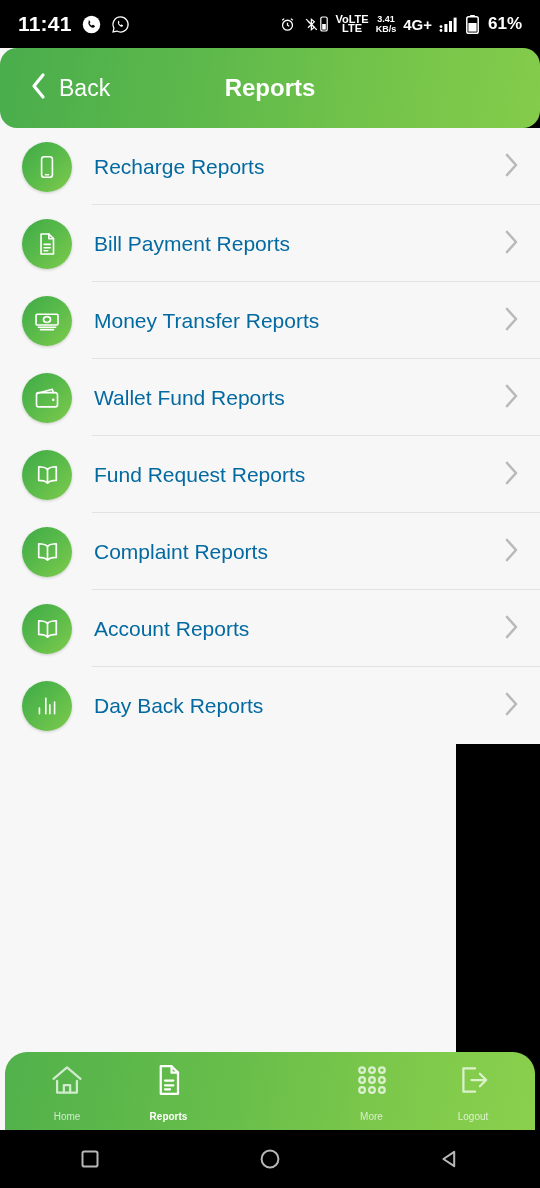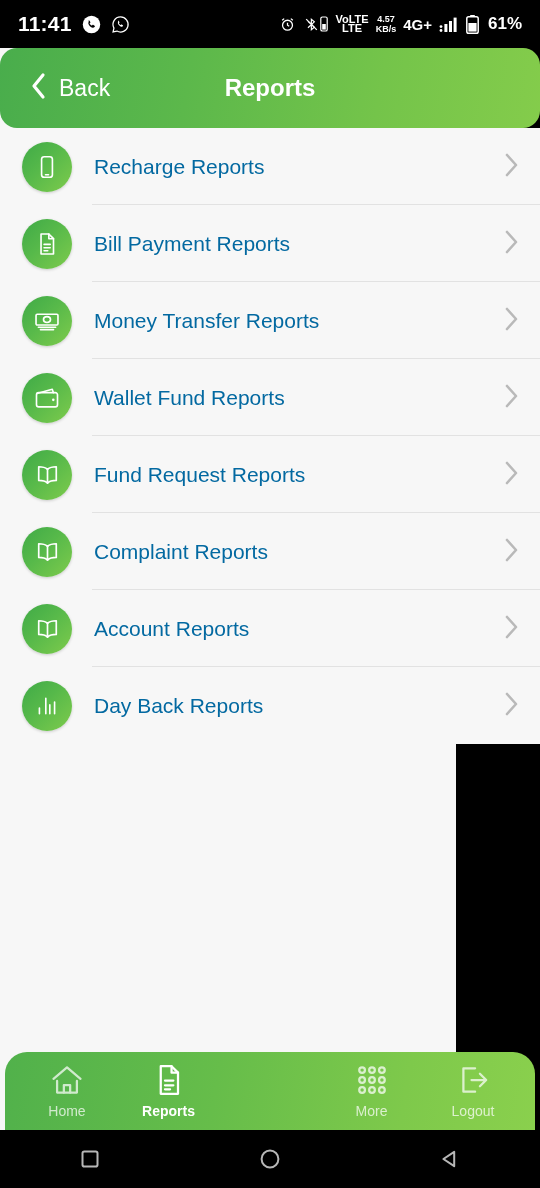--- a/index.html
+++ b/index.html
@@ -66,21 +66,21 @@
     position:absolute; left:5px; bottom:58px; width:530px; height:78px;
     background:linear-gradient(100deg,#51b14b 0%, #66bd4a 40%, #7ec94b 75%, #8ad04d 100%);
     border-radius:22px 22px 0 0;
     display:flex; align-items:flex-start; justify-content:space-between;
     padding:10px 16px 0 16px;
   }
   .nav-item {
     width:92px; display:flex; flex-direction:column; align-items:center;
     gap:5px; cursor:pointer;
   }
-  .nav-label { font-size:14px; color:rgba(255,255,255,.72); }
+  .nav-label { font-size:10px; color:rgba(255,255,255,.72);margin-top:8px; }
   .nav-item.active .nav-label { color:#fff; font-weight:bold; }
   .nav-item.dim svg { opacity:.72; }
   .nav-spacer { width:92px; }
 
   .upi-fab {
     position:absolute; left:225px; bottom:1188 - 0px; 
     width:92px; height:92px; border-radius:50%;
     background:#e3e3e3; border:1px solid #dcdcdc;
     display:flex; align-items:center; justify-content:center;
     cursor:pointer;
@@ -130,21 +130,21 @@
         <svg width="8" height="16" viewBox="0 0 8 16">
             <rect x="0.8" y="1" width="6.4" height="14" rx="1.6" fill="none" stroke="#fff" stroke-width="1.2"></rect>
             <rect x="2.2" y="8" width="3.6" height="5.6" fill="#fff"></rect>
           </svg>
       </span>
       <span class="sb-text">
         <span>VoLTE</span><br>
         <span>LTE</span>
       </span>
       <span class="sb-speed">
-        <span>4.57</span><br>
+        <span>3.41</span><br>
         <span>KB/s</span>
       </span>
       <span class="sb-4g">4G+</span>
       <span class="sb-ico">
         <svg width="20" height="17" viewBox="0 0 20 17">
           <circle cx="2" cy="14.5" r="1.4" fill="#fff"></circle>
             <circle cx="2" cy="10.6" r="1.4" fill="#fff"></circle>
           <rect x="5.4" y="8" width="3" height="8" fill="#fff"></rect>
           <rect x="10" y="5" width="3" height="11" fill="#fff"></rect>
           <rect x="14.6" y="1.6" width="3" height="14.4" fill="#fff"></rect>

